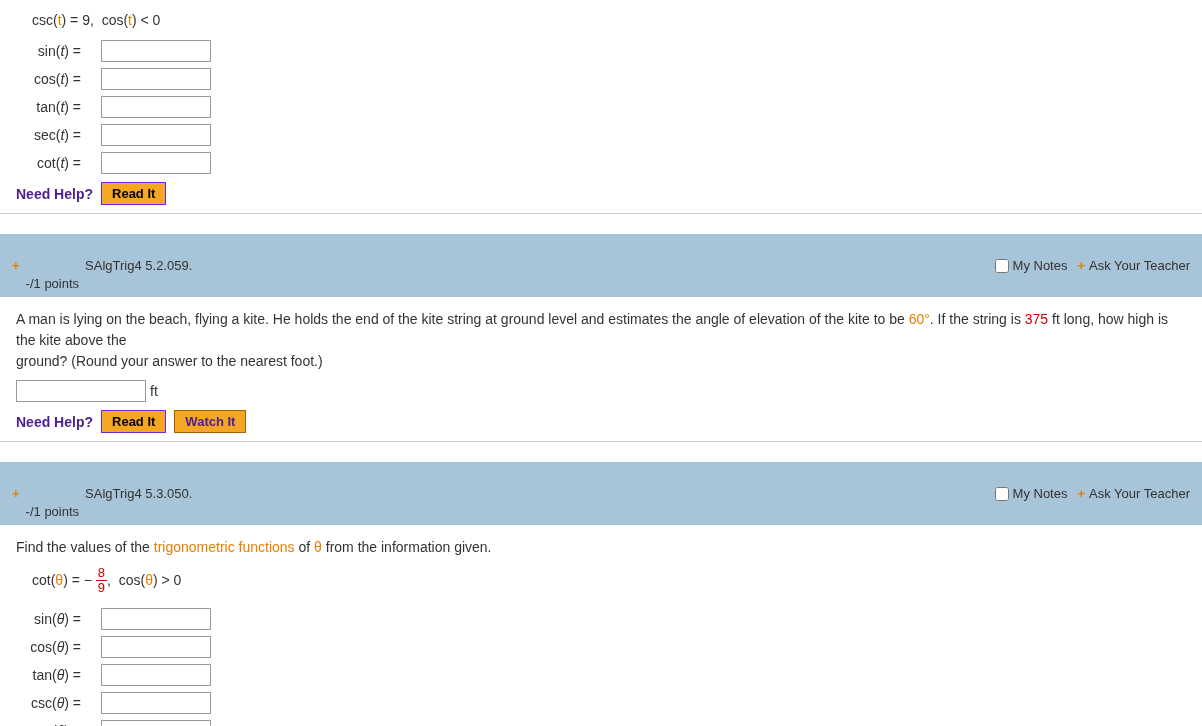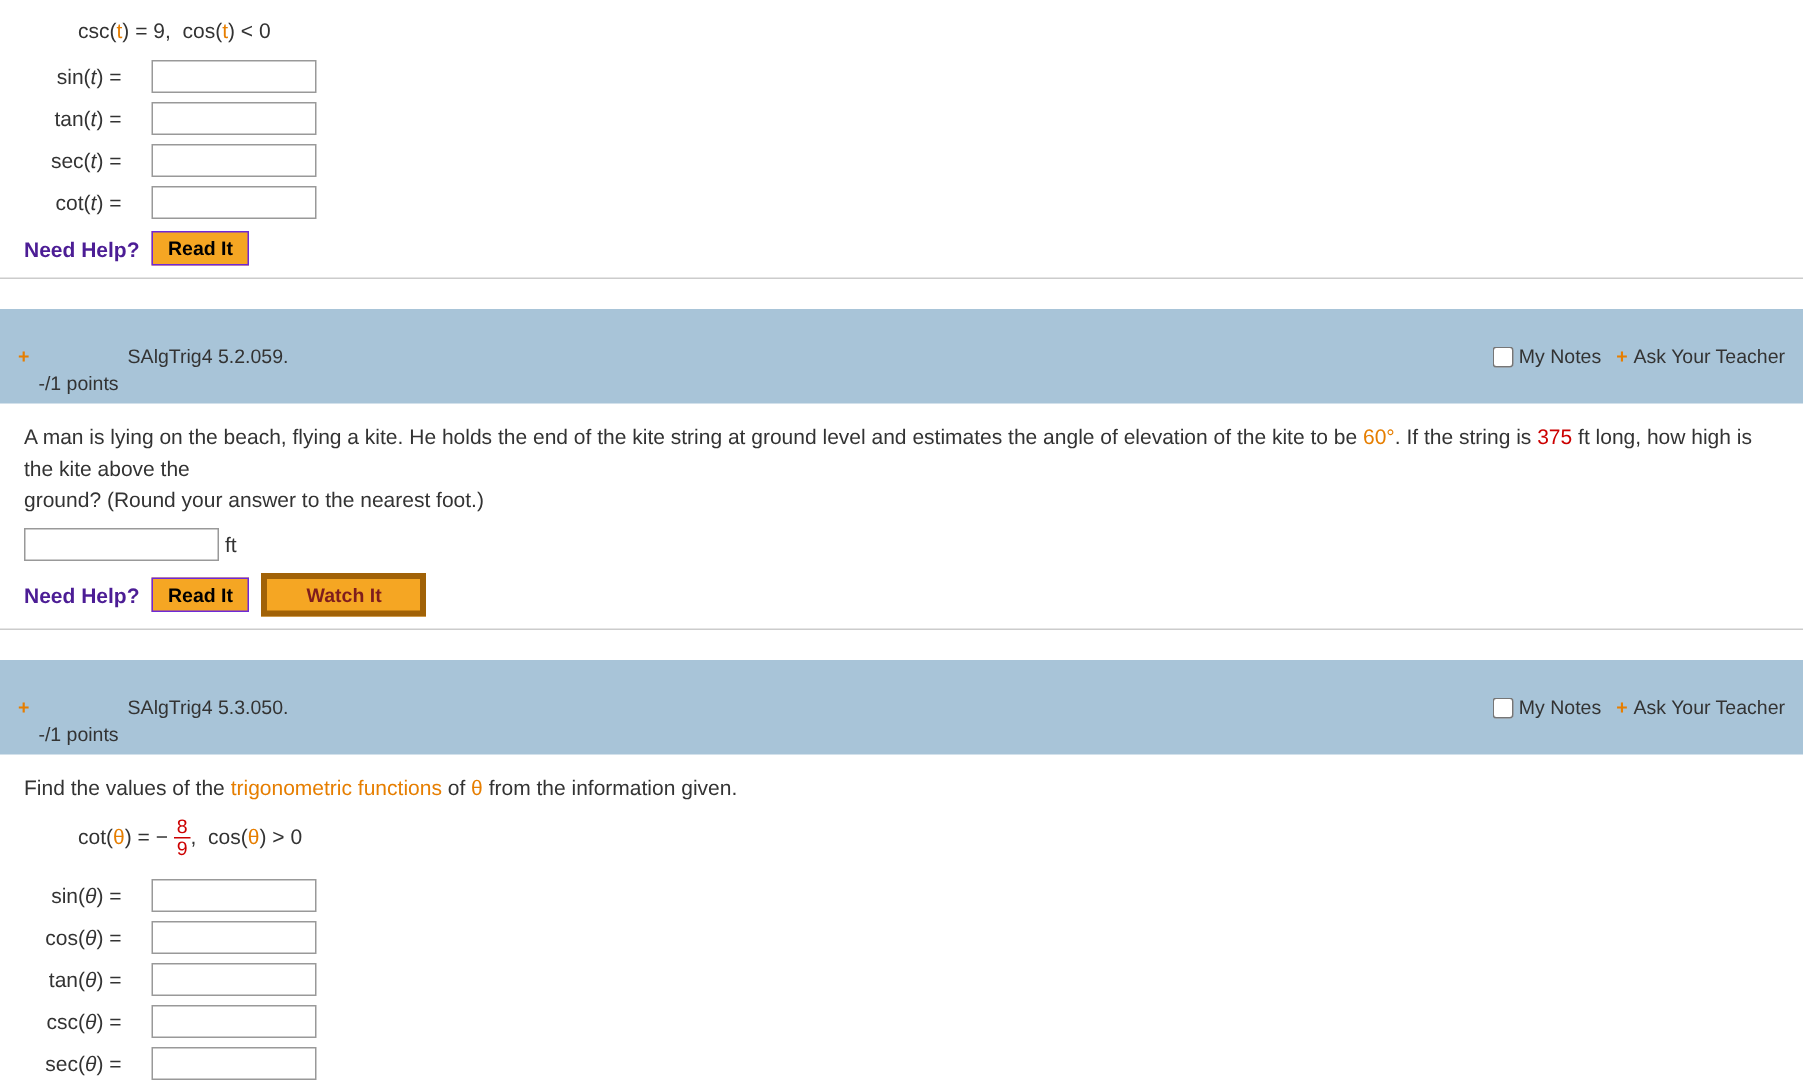--- a/index.html
+++ b/index.html
@@ -24,21 +24,21 @@
     .notes-checkbox input { width: 14px; height: 14px; }
     .ask-teacher { display: flex; align-items: center; gap: 4px; color: #333; font-size: 13px; cursor: pointer; }
     .ask-teacher .plus-icon { color: #e67e00; }
     
     .problem-content { padding: 12px 16px 8px 16px; }
     
     .problem-text { margin-bottom: 8px; line-height: 1.5; }
     .highlight-orange { color: #e67e00; }
     .highlight-red { color: #cc0000; }
     
-    .given-info { margin-left: 36px; margin-bottom: 12px; font-size: 14px; }
+    .given-info { margin-left: 16px; margin-bottom: 12px; font-size: 14px; }
     
     .trig-row { display: flex; align-items: center; margin-bottom: 6px; gap: 20px; }
     .trig-label { width: 65px; font-size: 14px; text-align: right; }
     .trig-input { 
       width: 110px; 
       height: 22px; 
       border: 1px solid #999; 
       padding: 2px 4px;
       font-size: 13px;
     }
@@ -54,23 +54,23 @@
       background: #f5a623;
       color: #000;
       border: 1px solid #6d28d9;
       padding: 3px 10px;
       font-size: 13px;
       cursor: pointer;
       font-weight: bold;
     }
     .btn-watch-it {
       background: #f5a623;
-      color: #7f1d1d;
-      border: 4px solid #a16207;
-      padding: 3px 26px;
+      color: #4c1d95;
+      border: 1px solid #a16207;
+      padding: 3px 10px;
       font-size: 13px;
       cursor: pointer;
       font-weight: bold;
     }
     
     .fraction {
       display: inline-flex;
       flex-direction: column;
       align-items: center;
       vertical-align: middle;
@@ -88,20 +88,24 @@
 <body>
 
 <div>
   <div class="problem-content">
     <div class="given-info">
       csc(<span class="highlight-orange">t</span>) = 9,&nbsp;&nbsp;cos(<span class="highlight-orange">t</span>) &lt; 0
     </div>
 
     <div class="trig-row">
       <span class="trig-label">sin(<span class="italic">t</span>) =</span>
+      <input type="text" class="trig-input" style="">
+    </div>
+    <div class="trig-row">
+      <span class="trig-label">cos(<span class="italic">t</span>) =</span>
       <input type="text" class="trig-input" style="">
     </div>
     <div class="trig-row">
       <span class="trig-label">tan(<span class="italic">t</span>) =</span>
       <input type="text" class="trig-input" style="">
     </div>
     <div class="trig-row">
       <span class="trig-label">sec(<span class="italic">t</span>) =</span>
       <input type="text" class="trig-input" style="">
     </div>

